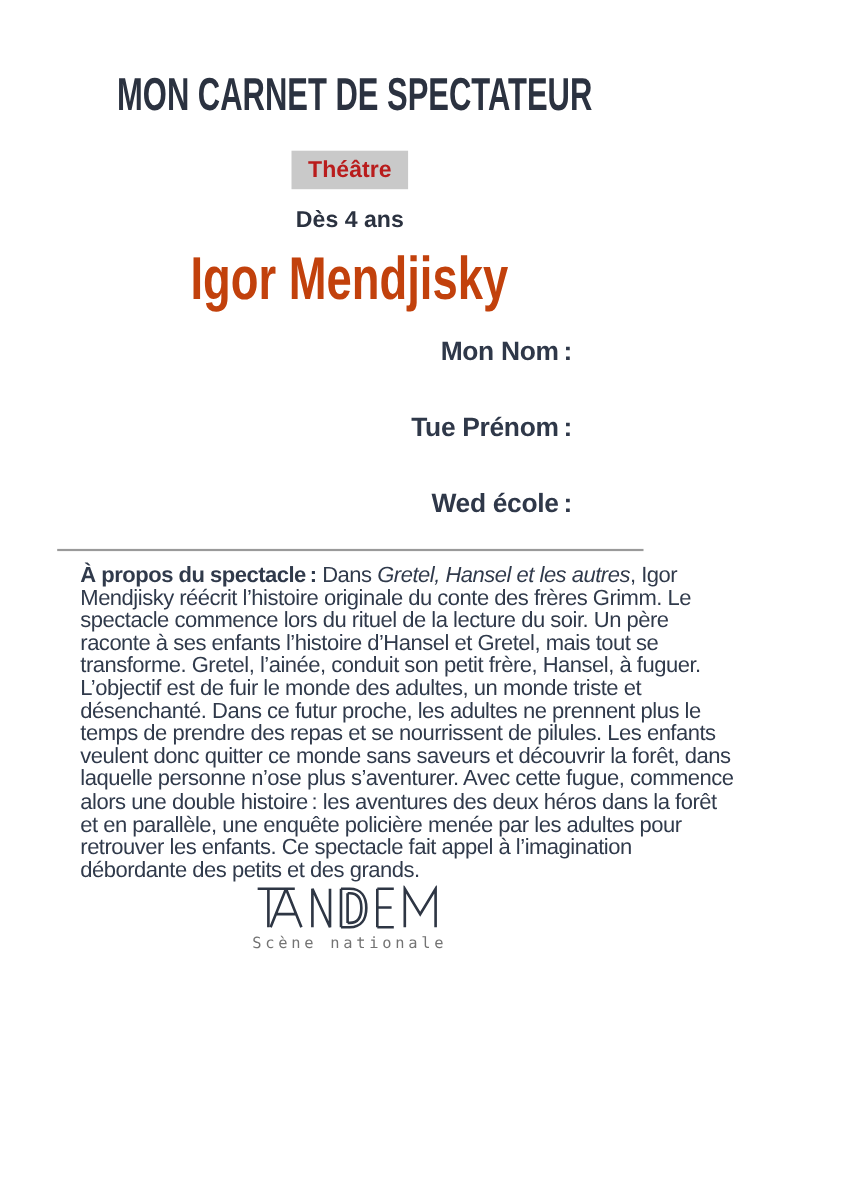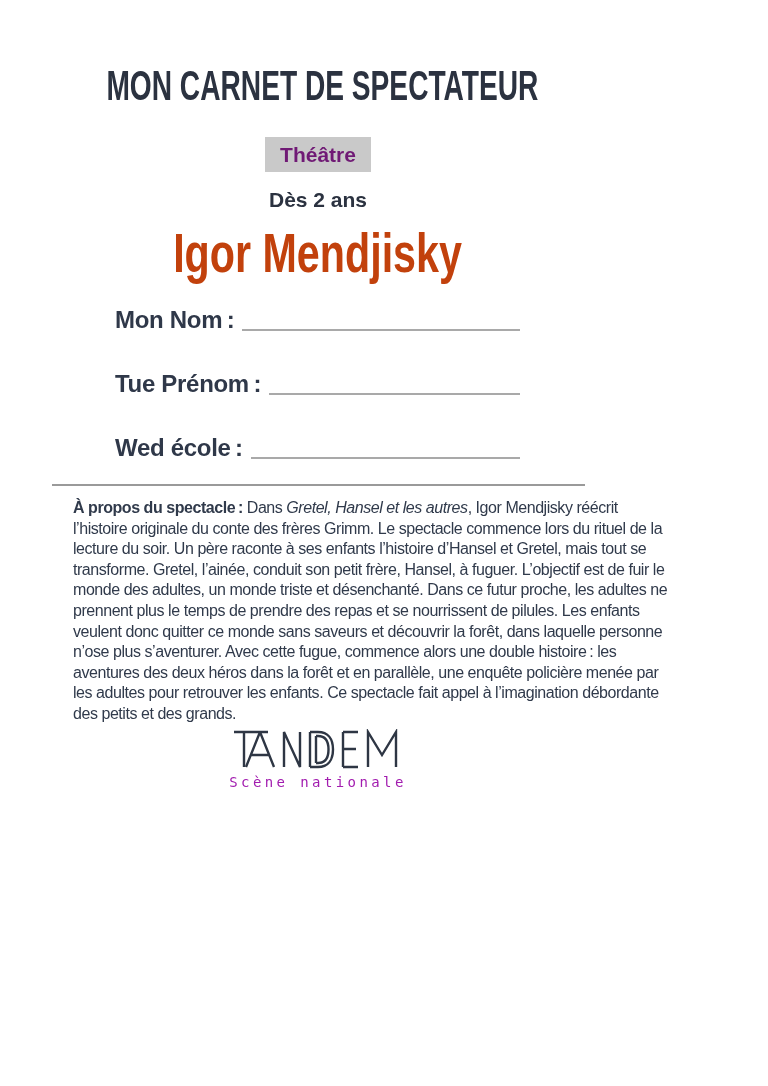--- a/index.html
+++ b/index.html
@@ -11,74 +11,74 @@
   .cond{display:inline-block;white-space:nowrap;transform-origin:50% 50%;}
 
   .page-title{
     padding-top:64px;margin:0;font-size:42px;line-height:44px;
     font-weight:bold;color:#2b3240;text-align:center;
   }
   .page-title .cond{transform:scaleX(0.67);}
 
   .badge-wrap{margin-top:29px;text-align:center;}
   .badge{
-    display:inline-block;background:#c9c9c9;color:#701a75;
+    display:inline-block;background:#c9c9c9;color:#b91c1c;
     font-size:21px;font-weight:bold;padding:5px 15px;line-height:25px;
   }
 
   .age{margin-top:16px;text-align:center;font-size:21px;font-weight:bold;color:#2b3240;}
 
   .show-title{margin-top:30px;text-align:center;font-weight:bold;color:#2e3542;}
   .show-title .line{font-size:97px;line-height:95px;}
   .show-title .cond{transform:scaleX(0.73);}
 
   .author{margin-top:14px;text-align:center;font-weight:bold;color:#c2410c;font-size:55px;line-height:55px;}
   .author .cond{transform:scaleX(0.75);}
 
   .form{margin:24px 116px 0 115px;}
-  .form-row{display:flex;align-items:flex-end;margin-top:35px;}
+  .form-row{display:flex;align-items:flex-end;margin-top:35px;flex-direction:column;}
   .form-row:first-child{margin-top:0;}
   .field-label{
     font-size:24px;line-height:29px;font-weight:bold;color:#2f3849;
     letter-spacing:-0.3px;white-space:nowrap;
   }
   .write-line{
     flex:1;border-bottom:2px solid #a9a9a9;height:20px;margin-left:8px;margin-bottom:3px;
   }
 
   .divider{
     width:533px;margin:22px auto 0;border:none;border-top:2px solid #9a9a9a;height:0;
   }
 
   .about{
     width:598px;margin:12px 0 0 73px;
-    font-size:16px;line-height:20.6px;letter-spacing:-0.45px;color:#303a4b;
+    font-size:20px;line-height:20.6px;letter-spacing:-0.45px;color:#303a4b;
   }
   .about .b{font-weight:bold;}
   .about .i{font-style:italic;}
 
   .footer{margin-top:4px;text-align:center;}
   .logo-svg{display:block;margin:0 auto;}
   .logo-subtitle{
     margin-top:5px;font-family:"DejaVu Sans Mono",monospace;
-    font-size:14px;letter-spacing:3.4px;color:#a21caf;
+    font-size:14px;letter-spacing:3.4px;color:#737373;
   }
 </style>
 </head>
 <body>
 
 <div class="page">
 
   <h1 class="page-title"><span class="cond">MON CARNET DE SPECTATEUR</span></h1>
 
   <div class="badge-wrap">
     <span class="badge">Théâtre</span>
   </div>
 
-  <div class="age">Dès 2 ans</div>
+  <div class="age">Dès 4 ans</div>
 
 
   <div class="author"><span class="cond">Igor Mendjisky</span></div>
 
   <div class="form">
     <div class="form-row">
       <span class="field-label">Mon Nom :</span>
       <span class="write-line"></span>
     </div>
     <div class="form-row">

